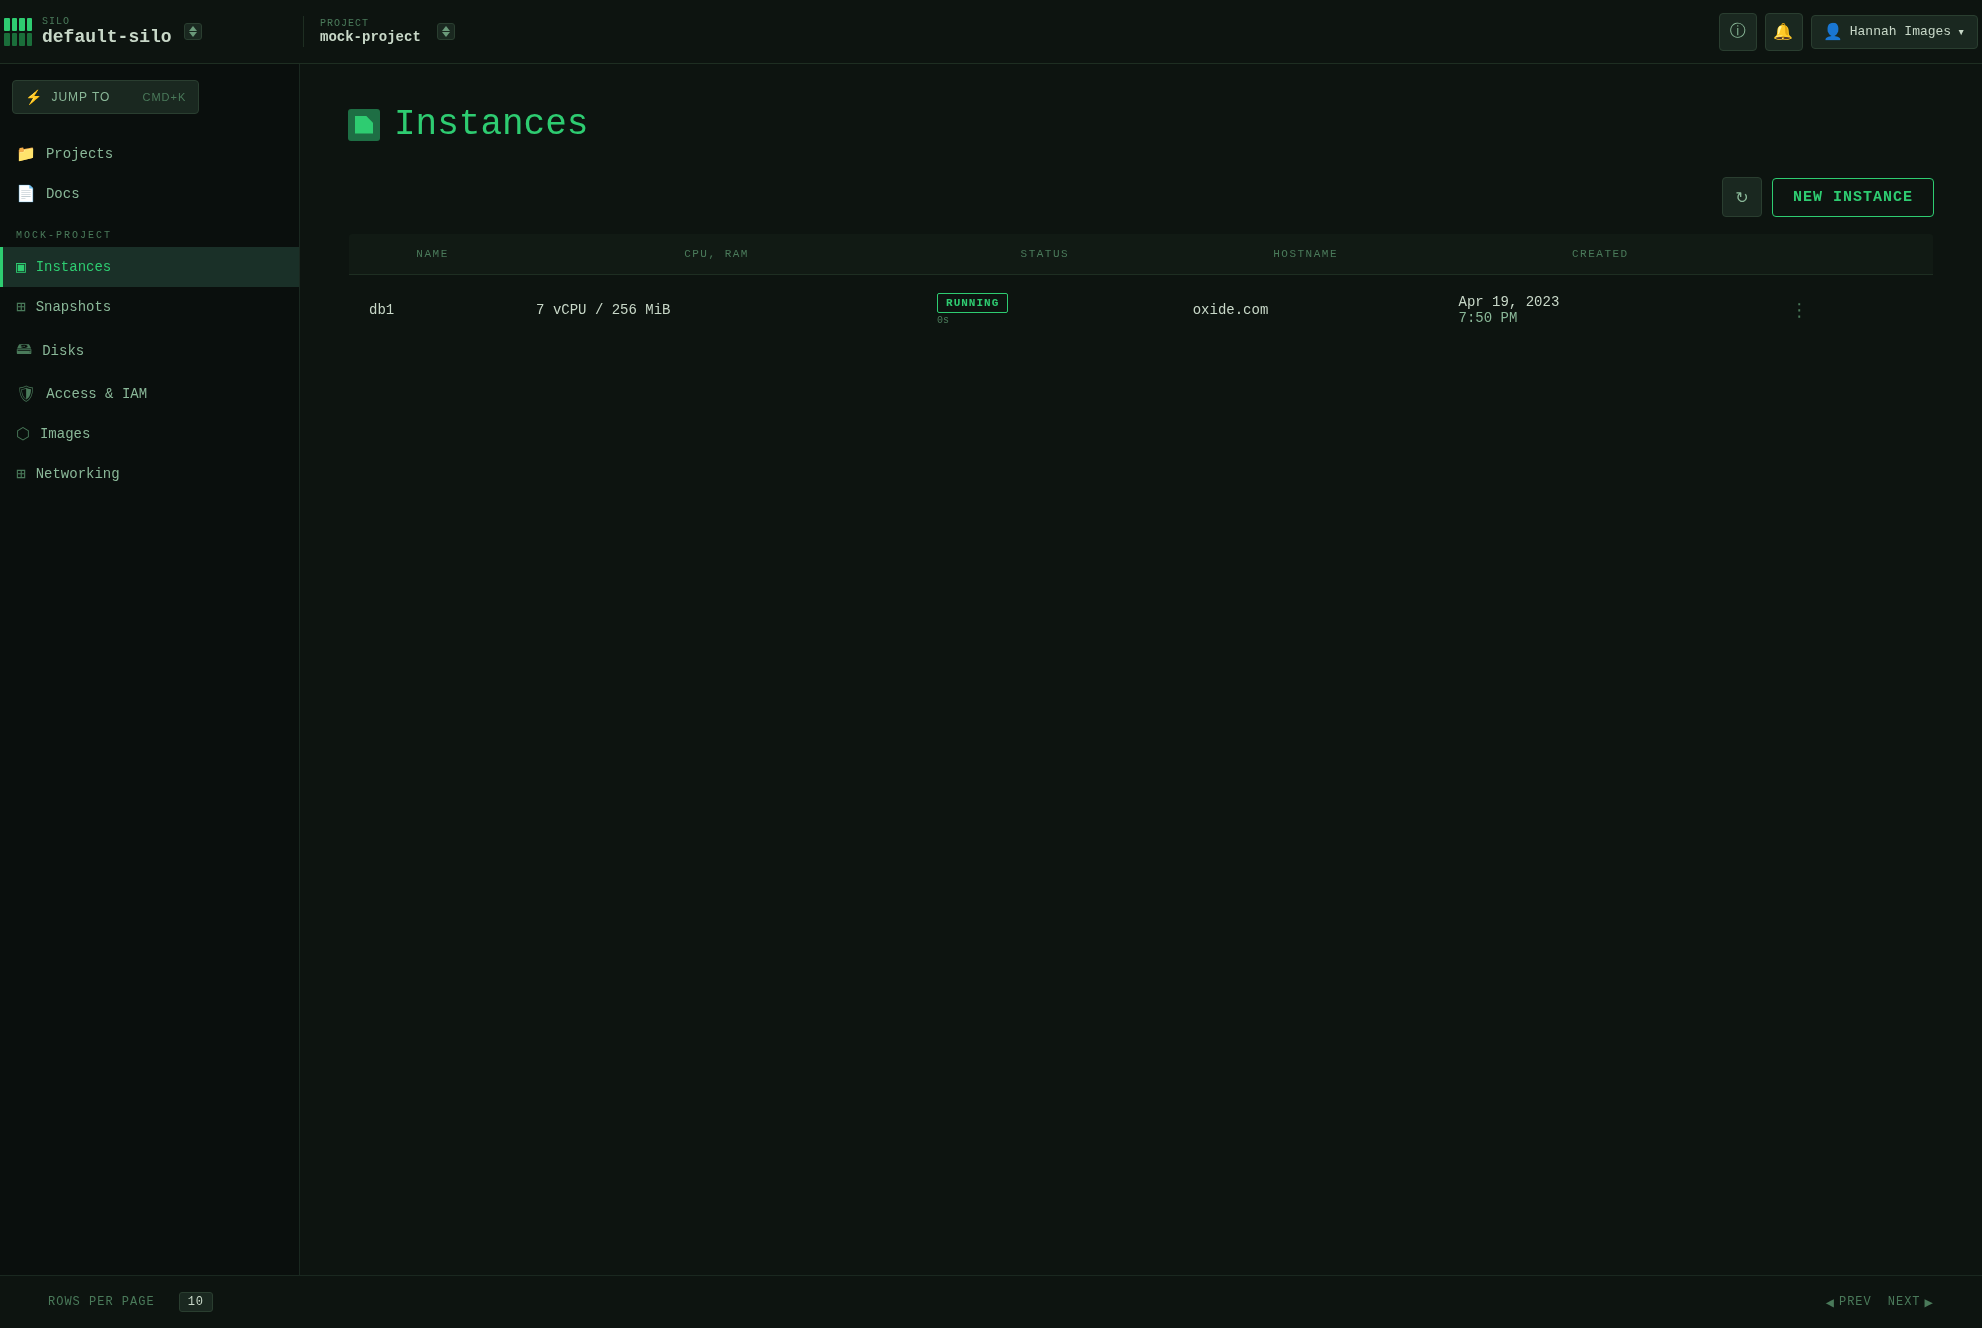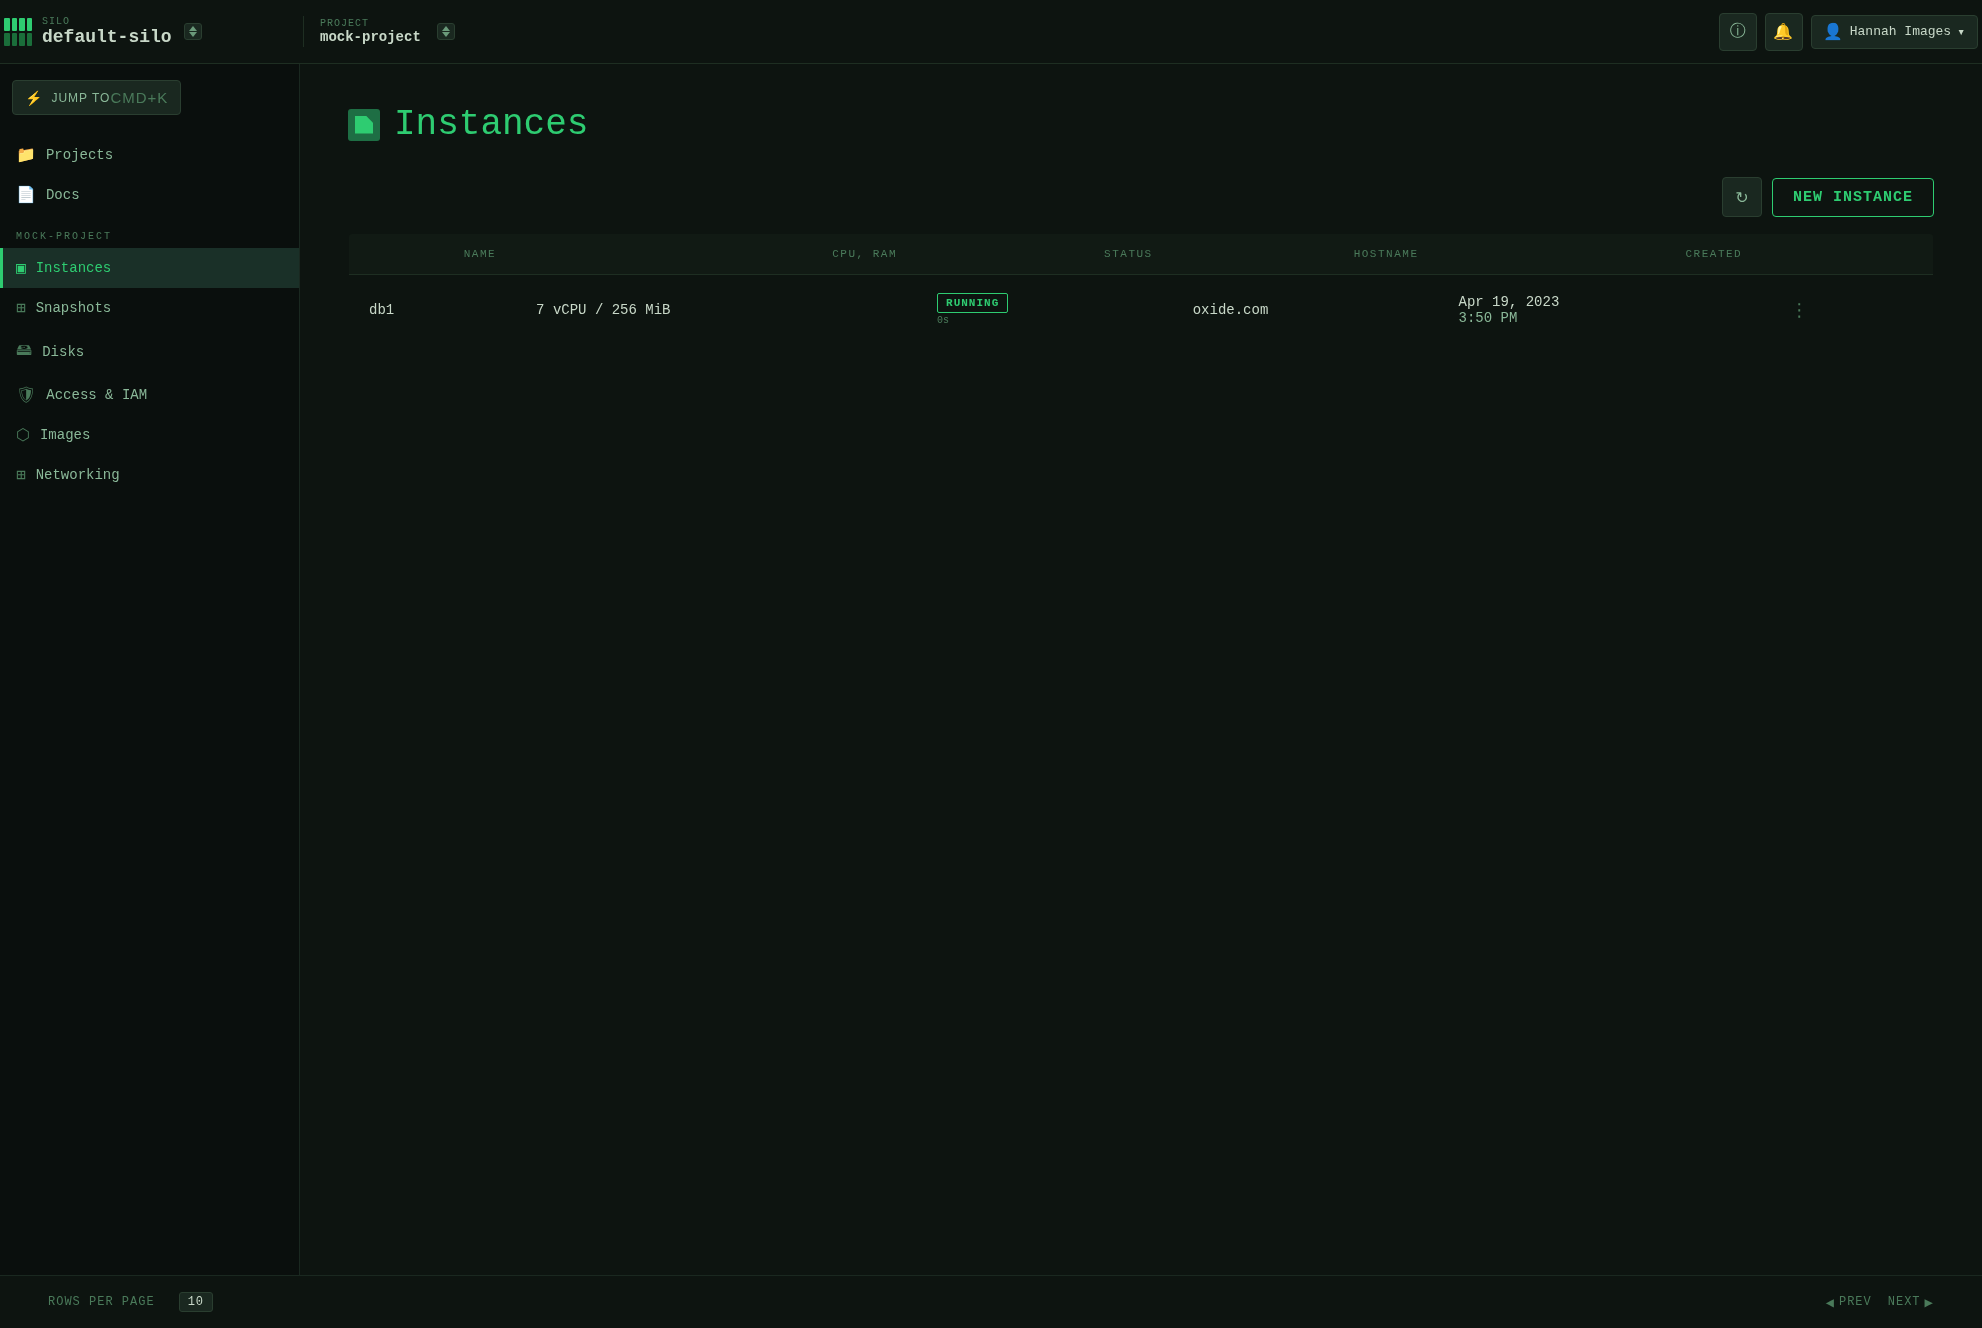--- a/index.html
+++ b/index.html
@@ -177,23 +177,24 @@
     }
     .jump-to-btn .jump-left {
       display: flex;
       align-items: center;
       gap: 8px;
       font-size: 12px;
       letter-spacing: 1px;
       text-transform: uppercase;
     }
     .jump-to-btn .jump-kbd {
-      font-size: 15px;
-      color: #4a7a5a;
-      letter-spacing: 1px;
+      font-size: 11px;
+      color: #4a7a5a;
+      letter-spacing: 1px;
+      margin-left: 32px;
     }
     .jump-icon {
       color: #2ecc71;
       font-size: 14px;
     }
 
     .sidebar-nav-item {
       display: flex;
       align-items: center;
       gap: 10px;
@@ -299,21 +300,21 @@
     
     .instances-table {
       width: 100%;
       border-collapse: collapse;
       border: 1px solid #1e2e22;
       border-radius: 4px;
       overflow: hidden;
     }
     .instances-table th {
       padding: 14px 20px;
-      text-align: right;
+      text-align: center;
       font-size: 11px;
       letter-spacing: 1.5px;
       text-transform: uppercase;
       color: #4a7a5a;
       background: #111a14;
       border-bottom: 1px solid #1e2e22;
       font-weight: normal;
     }
     .instances-table td {
       padding: 18px 20px;
@@ -515,21 +516,21 @@
       </thead>
       <tbody id="table-body">
       <tr>
       <td>db1</td>
       <td>7 vCPU / 256 MiB</td>
       <td>
         <span class="status-badge">RUNNING</span>
         <div class="status-sub">0s</div>
       </td>
       <td>oxide.com</td>
-      <td>Apr 19, 2023<br><span style="color:#8ab898">3:50 PM</span></td>
+      <td>Apr 19, 2023<br><span style="color:#8ab898">7:50 PM</span></td>
       <td>
         <button class="row-menu-btn">⋮</button>
       </td>
     </tr>
         </tbody>
     </table>
   </main>
 </div>
 
 <div class="table-footer">

